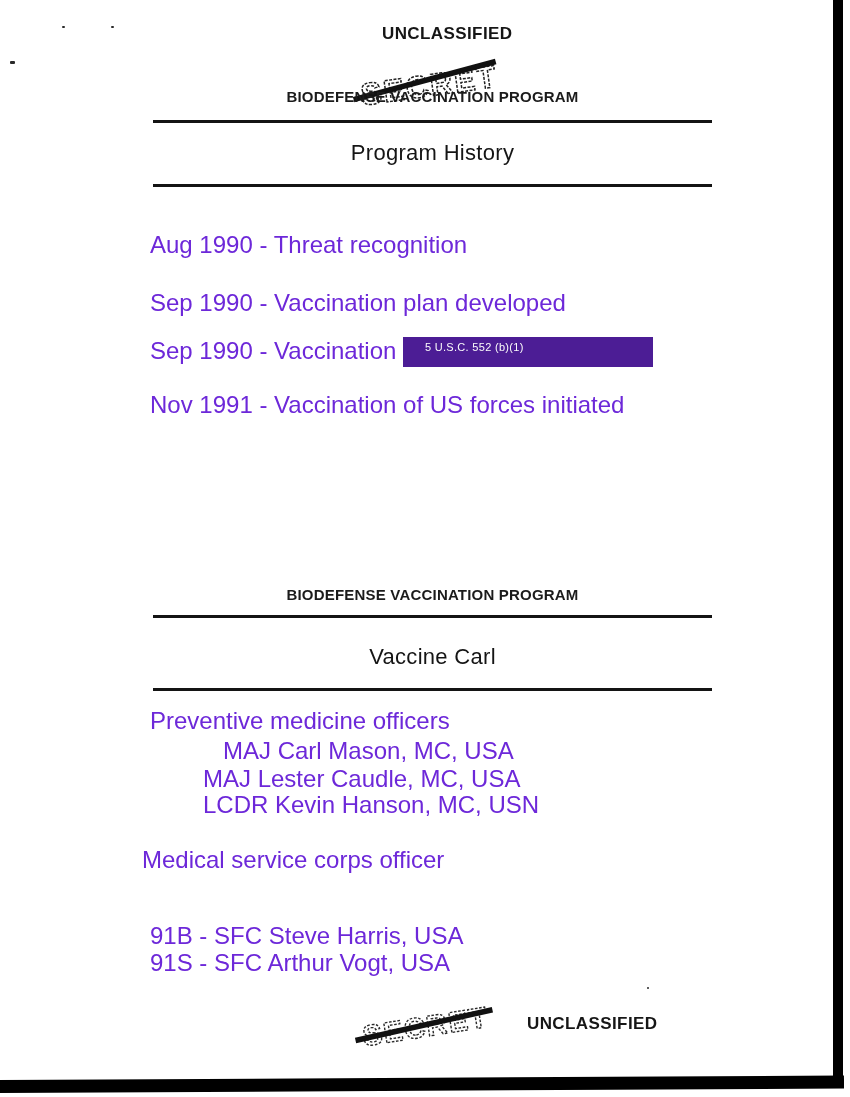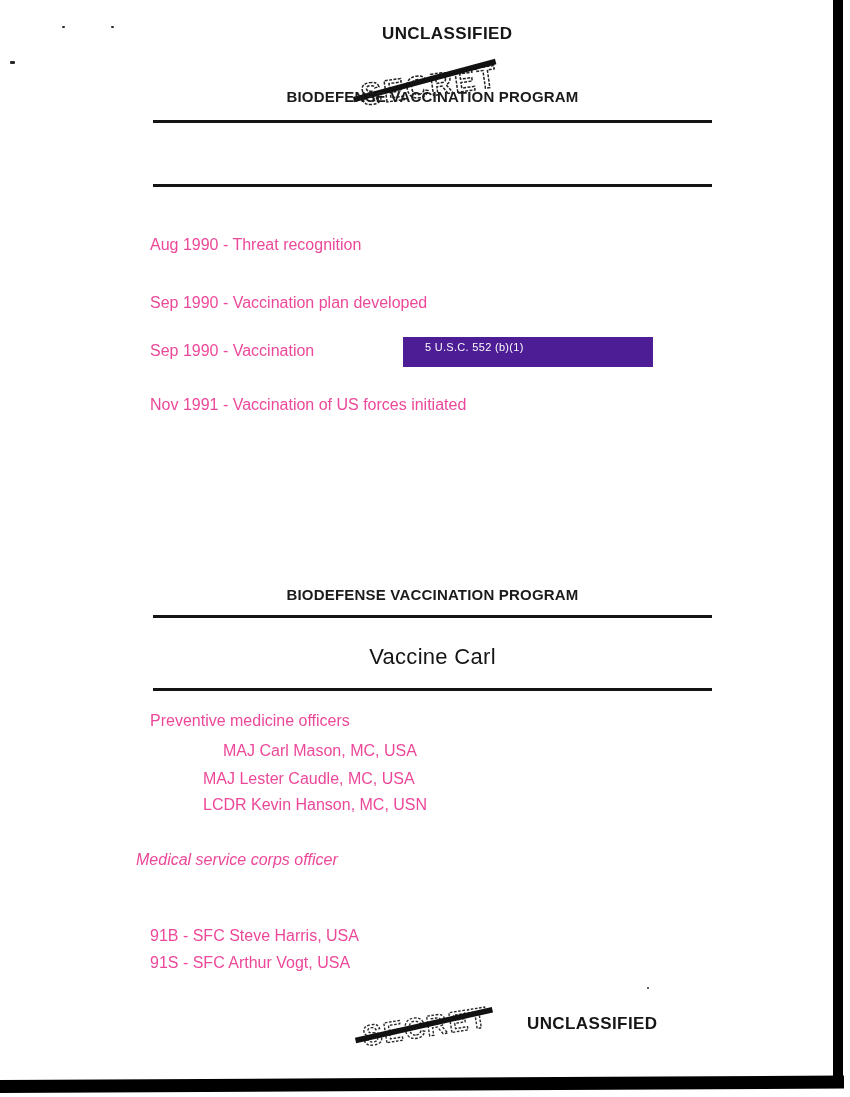--- a/index.html
+++ b/index.html
@@ -26,21 +26,21 @@
   .rule {
     position: absolute; left: 153px; width: 559px; height: 3px;
     background: #141414;
   }
   .slide-title {
     position: absolute; left: 153px; width: 559px;
     text-align: center; font-size: 22px; letter-spacing: 0.3px;
     color: #151515; white-space: nowrap;
   }
   .body-line {
-    position: absolute; font-size: 16px; color: #ec4899;
+    position: absolute; font-size: 24px; color: #6d28d9;
     white-space: nowrap; line-height: 24px;
   }
   .redaction {
     position: absolute; left: 403px; top: 337px;
     width: 250px; height: 30px; background: #4c1d95;
   }
   .redaction-label {
     display: block; padding: 4px 0 0 22px;
     font-size: 11px; letter-spacing: 0.3px; color: #fbfbfb;
     white-space: nowrap;
@@ -73,20 +73,21 @@
     <svg width="150" height="62" xmlns="http://www.w3.org/2000/svg">
       <text x="6" y="44" font-family="Liberation Sans, sans-serif" font-weight="bold" font-size="31" letter-spacing="2" fill="none" stroke="#222222" stroke-width="1.5" stroke-dasharray="3,1.4">SECRET</text>
       <line x1="-2" y1="37" x2="144" y2="19" stroke="#111111" stroke-width="5.5"></line>
     </svg>
   </div>
 
   <div class="program-header" style="top:88px;">BIODEFENSE VACCINATION PROGRAM</div>
 
   <div class="rule" style="top:120px;"></div>
 
+  <div class="slide-title" style="top:140px;">Program History</div>
 
   <div class="rule" style="top:184px;"></div>
 
   <div class="body-line" style="left:150px; top:233px;">Aug 1990 - Threat recognition</div>
 
   <div class="body-line" style="left:150px; top:291px;">Sep 1990 - Vaccination plan developed</div>
 
   <div class="body-line" style="left:150px; top:339px;">Sep 1990 - Vaccination</div>
 
   <div class="redaction">
@@ -104,21 +105,21 @@
   <div class="rule" style="top:688px;"></div>
 
   <div class="body-line" style="left:150px; top:709px;">Preventive medicine officers</div>
 
   <div class="body-line" style="left:203px; top:739px;margin-left:20px;">MAJ Carl Mason, MC, USA</div>
 
   <div class="body-line" style="left:203px; top:767px;">MAJ Lester Caudle, MC, USA</div>
 
   <div class="body-line" style="left:203px; top:793px;">LCDR Kevin Hanson, MC, USN</div>
 
-  <div class="body-line" style="left:136px; top:848px;font-style:italic;">Medical service corps officer</div>
+  <div class="body-line" style="left:142px; top:848px;">Medical service corps officer</div>
 
 
   <div class="body-line" style="left:150px; top:924px;">91B - SFC Steve Harris, USA</div>
 
   <div class="body-line" style="left:150px; top:951px;">91S - SFC Arthur Vogt, USA</div>
 
   <div class="stamp" style="left:358px; top:996px; transform:rotate(-9deg);">
     <svg width="140" height="58" xmlns="http://www.w3.org/2000/svg">
       <text x="4" y="40" font-family="Liberation Sans, sans-serif" font-weight="bold" font-size="29" letter-spacing="1.5" fill="none" stroke="#2a2a2a" stroke-width="1.4" stroke-dasharray="2.6,1.6">SECRET</text>
       <line x1="-4" y1="33" x2="136" y2="24" stroke="#111111" stroke-width="5.5"></line>

